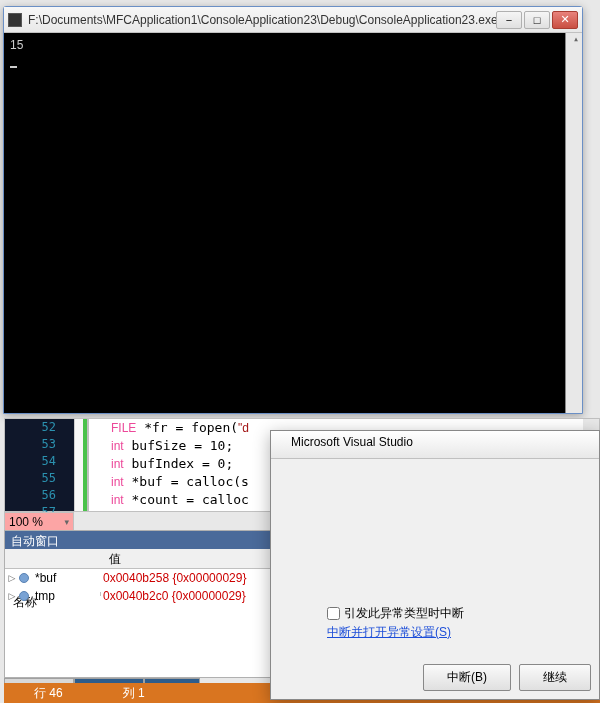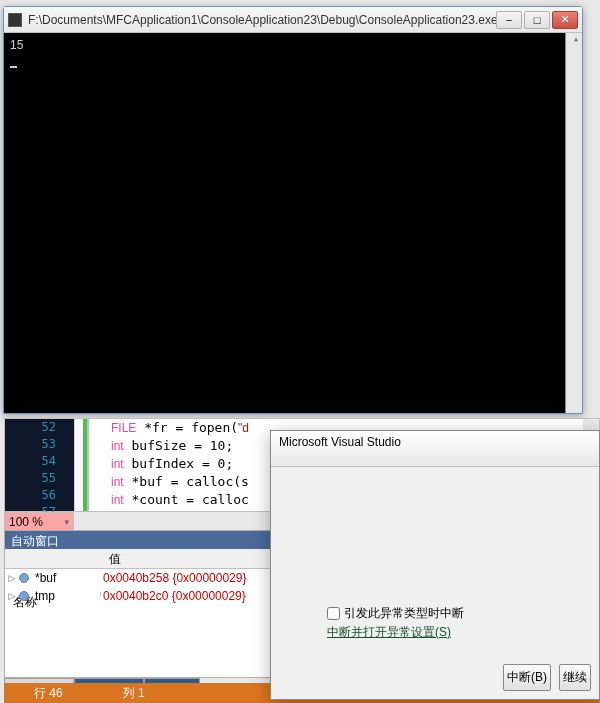--- a/index.html
+++ b/index.html
@@ -51,30 +51,30 @@
 .bottom-tabs { position: absolute; left: 4px; top: 678px; height: 22px; display: flex; }
 .tab { padding: 3px 10px; background: #d8d8d8; border: 1px solid #a0a0a0; font-size: 12px; cursor: pointer; }
 .tab.active { background: #2e5c8a; color: #fff; }
 
 
 .status-bar { position: absolute; left: 4px; bottom: 0; right: 0; height: 20px; background: #d97520; color: #fff; display: flex; align-items: center; }
 .status-bar div { padding: 0 30px; }
 
 
 .dialog { position: absolute; left: 270px; top: 430px; width: 330px; height: 270px; background: #f0f0f0; border: 1px solid #888; box-shadow: 0 4px 16px rgba(0,0,0,0.3); }
-.dialog-title { background: linear-gradient(to bottom, #fff, #e8e8e8); padding: 4px 8px; font-size: 12px; border-bottom: 1px solid #c0c0c0; height: 36px; }
+.dialog-title { background: linear-gradient(to bottom, #fff, #e8e8e8); padding: 4px 20px; font-size: 12px; border-bottom: 1px solid #c0c0c0; height: 28px; }
 .dialog-body { padding: 14px; display: flex; gap: 12px; }
 .warn-icon { width: 30px; height: 28px; }
 .warn-icon svg { width: 30px; height: 28px; }
 .dialog-msg { font-size: 12px; line-height: 1.4; }
 .dialog-options { position: absolute; left: 56px; bottom: 58px; font-size: 12px; }
 .dialog-options label { display: flex; align-items: center; gap: 4px; }
-.dialog-options a { color: #14532d; text-decoration: underline; cursor: pointer; display: block; margin-top: 2px; }
+.dialog-options a { color: #1d4ed8; text-decoration: underline; cursor: pointer; display: block; margin-top: 2px; }
 .dialog-buttons { position: absolute; right: 8px; bottom: 8px; display: flex; gap: 8px; }
-.dialog-buttons button { padding: 4px 3px; background: linear-gradient(to bottom, #fafafa, #e0e0e0); border: 1px solid #888; border-radius: 2px; cursor: pointer; font-size: 12px; }
+.dialog-buttons button { padding: 4px 23px; background: linear-gradient(to bottom, #fafafa, #e0e0e0); border: 1px solid #888; border-radius: 2px; cursor: pointer; font-size: 12px; }
 </style>
 </head>
 <body>
 
 <div class="console-window">
   <div class="console-titlebar">
     <div class="console-icon"></div>
     <div class="console-title">F:\Documents\MFCApplication1\ConsoleApplication23\Debug\ConsoleApplication23.exe</div>
     <div class="win-controls">
       <div class="win-btn">−</div>

